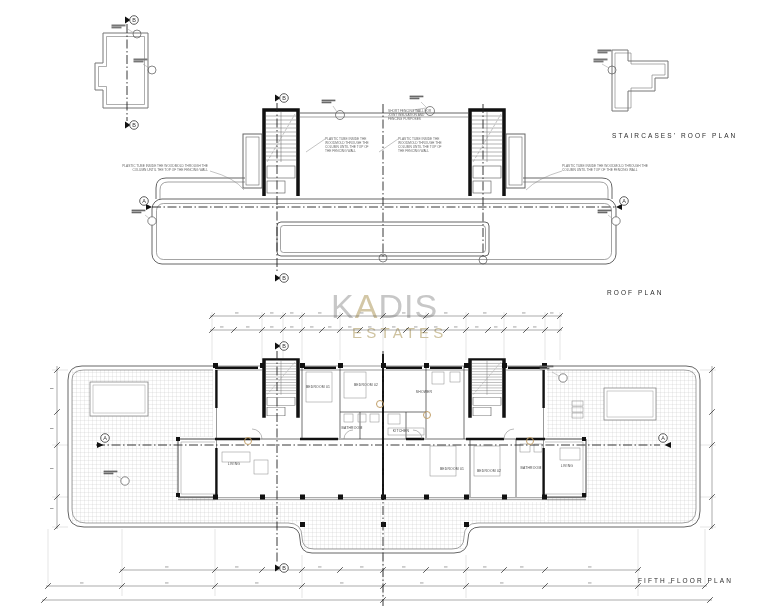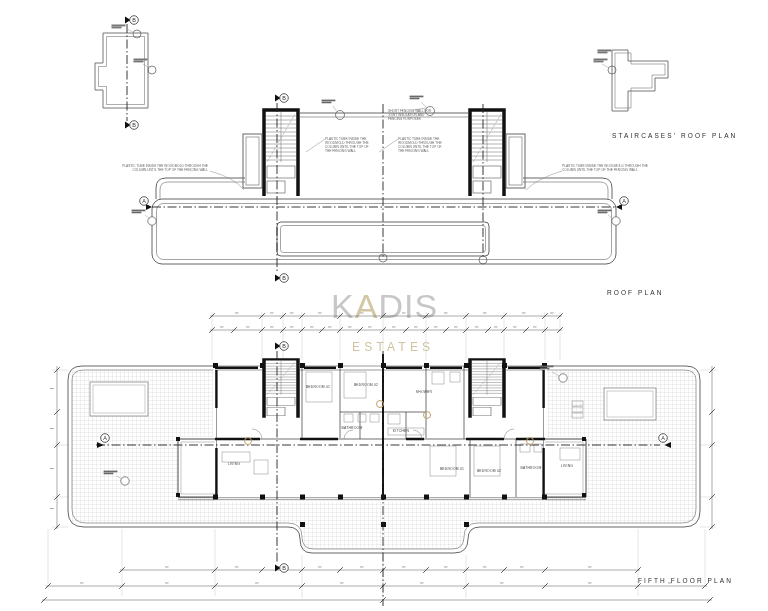--- a/index.html
+++ b/index.html
@@ -3,21 +3,21 @@
 <meta charset="utf-8">
 <style>
   html,body{margin:0;padding:0;background:#fff;}
   .sheet{position:relative;width:736px;height:611px;background:#fff;overflow:hidden;
          font-family:"Liberation Sans",sans-serif;margin-top:8px;}
   .sheet svg.drawing{position:absolute;left:0;top:0;z-index:1;}
   
   .wm{position:absolute;z-index:0;white-space:nowrap;}
   .wm-main{left:331px;top:279px;font-size:34px;letter-spacing:1px;color:#c7c7c7;font-weight:normal;}
   .wm-main .beige{color:#d3c7a6;}
-  .wm-sub{left:352px;top:332px;font-size:12px;letter-spacing:4.2px;color:#cfc3a0;}
+  .wm-sub{left:352px;top:316px;font-size:15px;letter-spacing:4.2px;color:#cfc3a0;}
   
   .ovl{position:absolute;z-index:2;}
   .plan-title{font-size:6.5px;letter-spacing:2.1px;color:#2b2b2b;white-space:nowrap;}
   .anno{font-size:3.2px;line-height:1.3;color:#666;}
   .anno.r{text-align:right;}
   .room-label{font-size:3.4px;color:#444;letter-spacing:.2px;white-space:nowrap;
               transform:translate(-50%,-50%);}
 </style>
 </head>
 <body>

